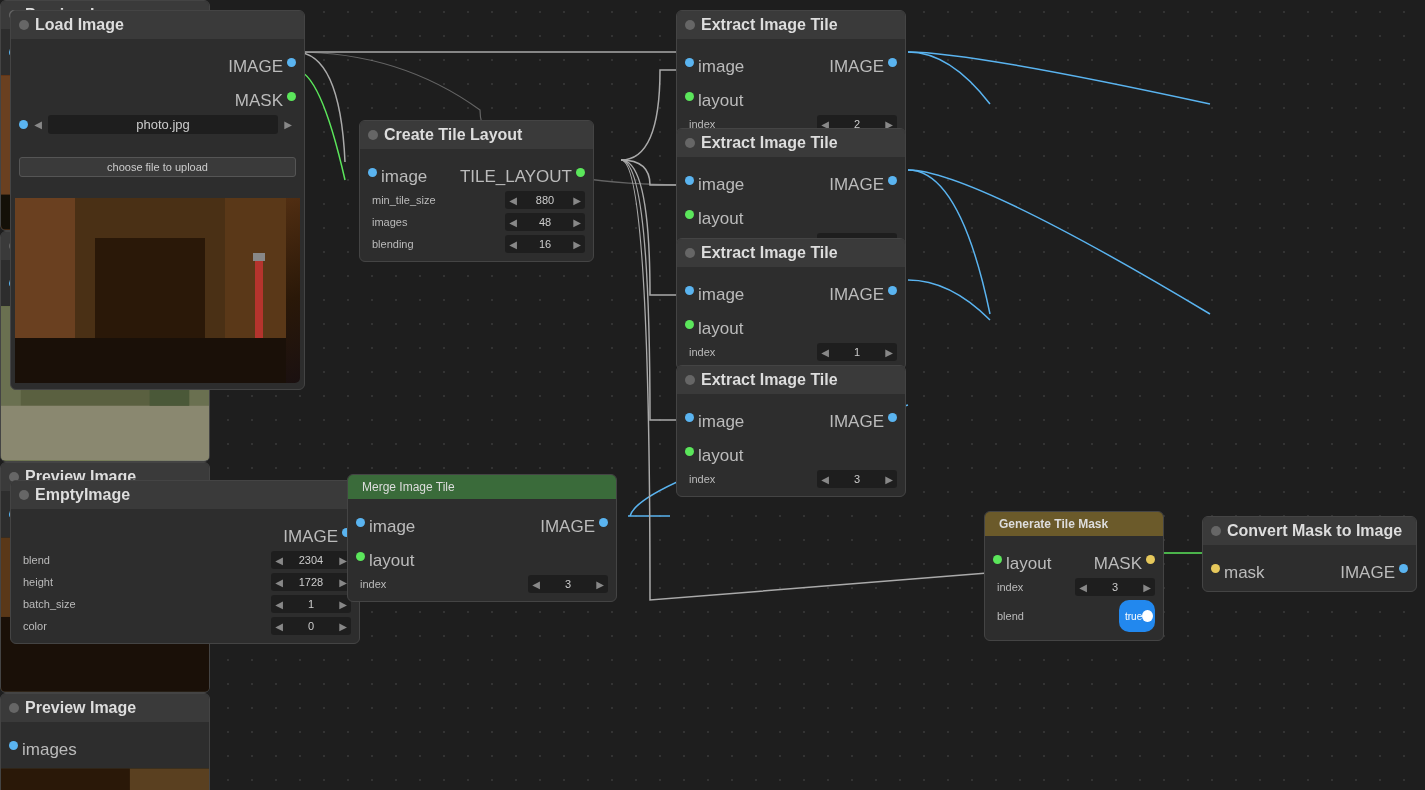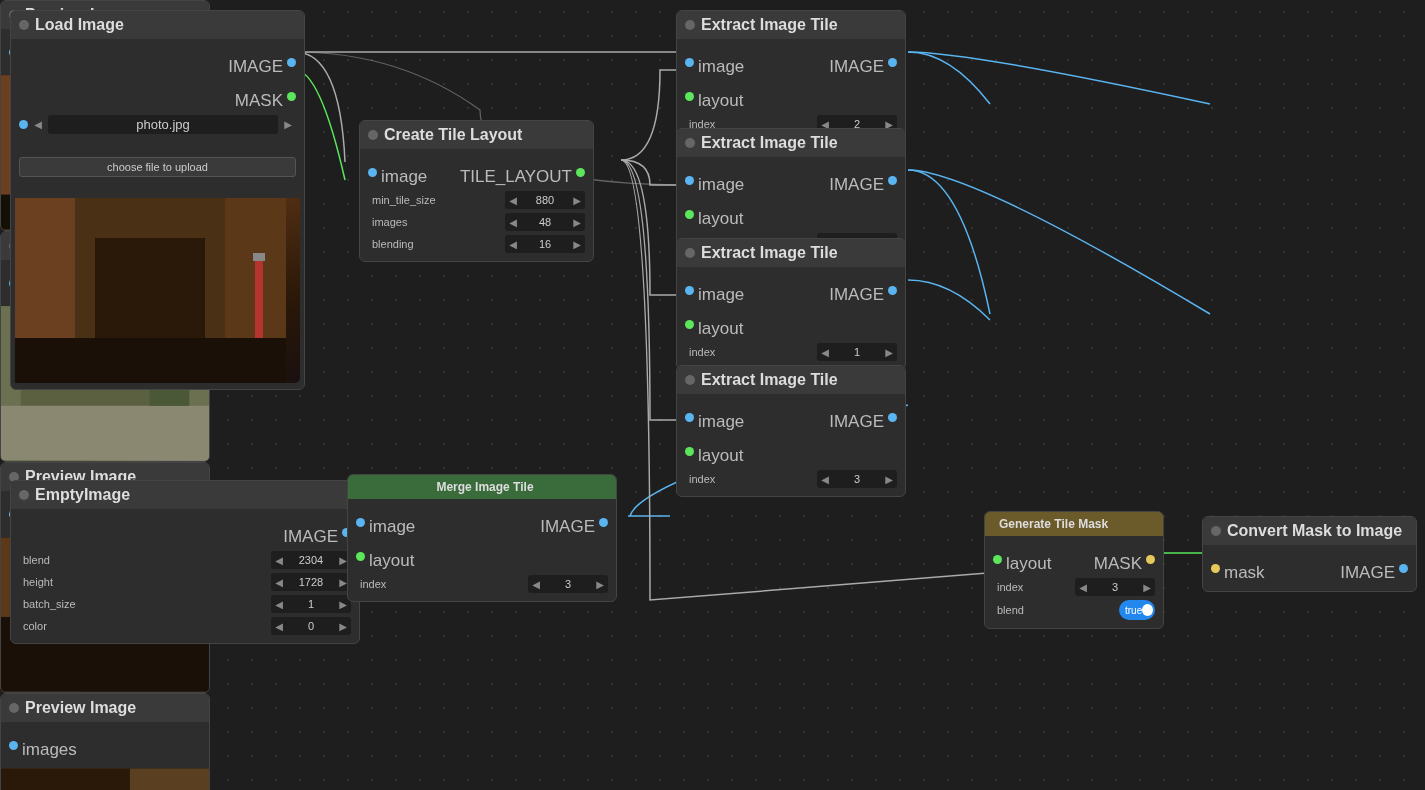--- a/index.html
+++ b/index.html
@@ -104,22 +104,21 @@
     }
     .node-green-header {
       background: #3a6b3a;
       border-radius: 5px 5px 0 0;
       padding: 5px 8px;
       display: flex;
       align-items: center;
       gap: 6px;
       font-size: 12px;
       color: #ddd;
-      font-weight: bold;
-      justify-content: center;
+      font-weight: normal;
     }
     .node-brown-header {
       background: #6b5a2a;
       border-radius: 5px 5px 0 0;
       padding: 5px 8px;
       display: flex;
       align-items: center;
       gap: 6px;
       font-size: 12px;
       color: #ddd;
@@ -160,21 +159,21 @@
       background: #1e1e1e;
       border-radius: 3px;
       padding: 2px 6px;
       font-size: 13px;
       color: #ccc;
       text-align: center;
     }
     .toggle-blue {
       background: #2288ee;
       border-radius: 10px;
-      width: 36px; height: 20px;
+      width: 36px; height: 32px;
       display: flex; align-items: center;
       padding: 2px;
       cursor: pointer;
     }
     .toggle-knob {
       width: 12px; height: 12px;
       border-radius: 50%;
       background: white;
       margin-left: auto;
     }

